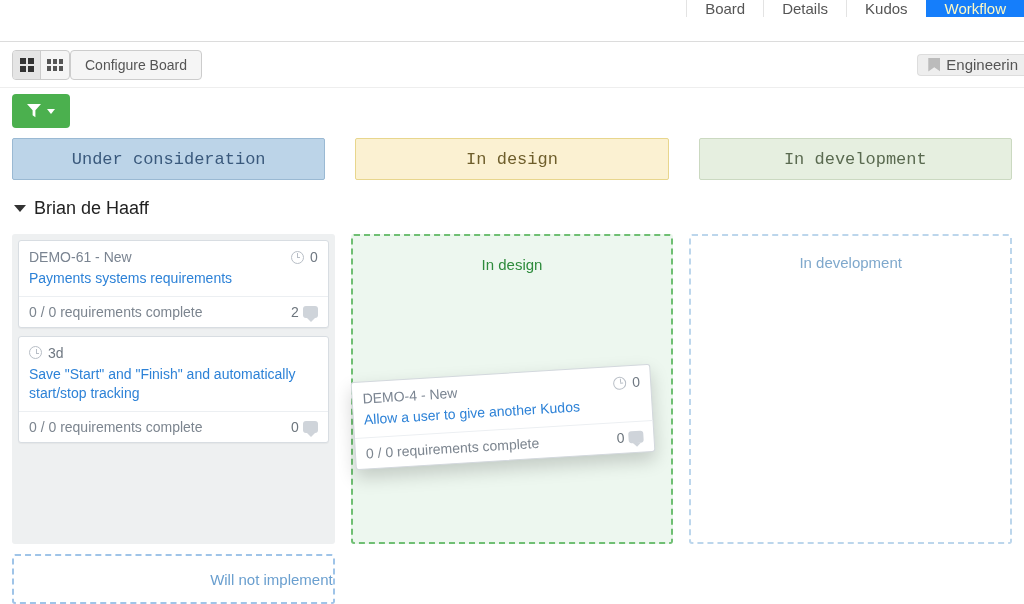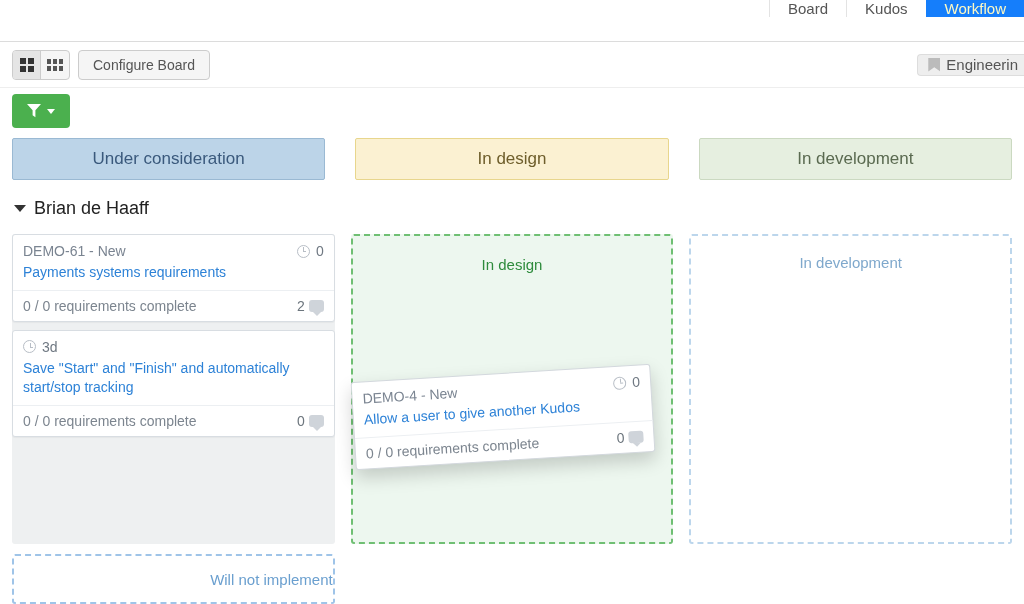--- a/index.html
+++ b/index.html
@@ -35,21 +35,20 @@
     color: #fef9c3;
     border-left: 1px solid #157efb;
   }
 
   
   .toolbar {
     height: 46px;
     display: flex;
     align-items: center;
     padding: 6px 12px;
-    gap: 8px;
     border-bottom: 1px solid #eee;
   }
   .btn-group {
     display: inline-flex;
     border: 1px solid #ccc;
     border-radius: 4px;
     overflow: hidden;
     background: #f5f5f5;
   }
   .icon-btn {
@@ -120,20 +119,21 @@
     background:#fff;
     clip-path: polygon(0 0,100% 0,60% 45%,60% 95%,40% 80%,40% 45%);
   }
   .caret-down { width:0;height:0;border-left:4px solid transparent;border-right:4px solid transparent;border-top:5px solid #fff; }
 
   
   .col-headers {
     display:flex;
     gap:30px;
     padding: 0 12px;
+    font-family: Liberation Mono, monospace;
   }
   .col-header {
     flex:1;
     height: 42px;
     display:flex; align-items:center; justify-content:center;
     border:1px solid;
     border-radius: 2px;
     font-size:17px;
     cursor:pointer;
   }
@@ -163,20 +163,21 @@
   .col {
     flex:1;
     display:flex;
     flex-direction:column;
     gap:10px;
   }
 
   .solid-zone {
     background:#eef0f1;
     border-radius:3px;
+    padding:6px;
     display:flex; flex-direction:column; gap:8px;
   }
 
   .drop-zone {
     border:2px dashed;
     border-radius:3px;
     min-height: 50px;
     display:flex;
     align-items:center;
     justify-content:flex-end;
@@ -237,20 +238,21 @@
     border:1px solid #d3d8dd;
     border-radius:3px;
   }
   .dz-green-inner { position:relative; width:100%; height:100%; }
 </style>
 </head>
 <body>
 
 <div class="top-tabs">
   <div class="top-tab">Board</div>
+  <div class="top-tab">Details</div>
   <div class="top-tab">Kudos</div>
   <div class="top-tab active">Workflow</div>
 </div>
 
 <div class="toolbar">
   <div class="btn-group">
     <div class="icon-btn active">
       <div class="grid-2x2">
           <span></span>
           <span></span>

